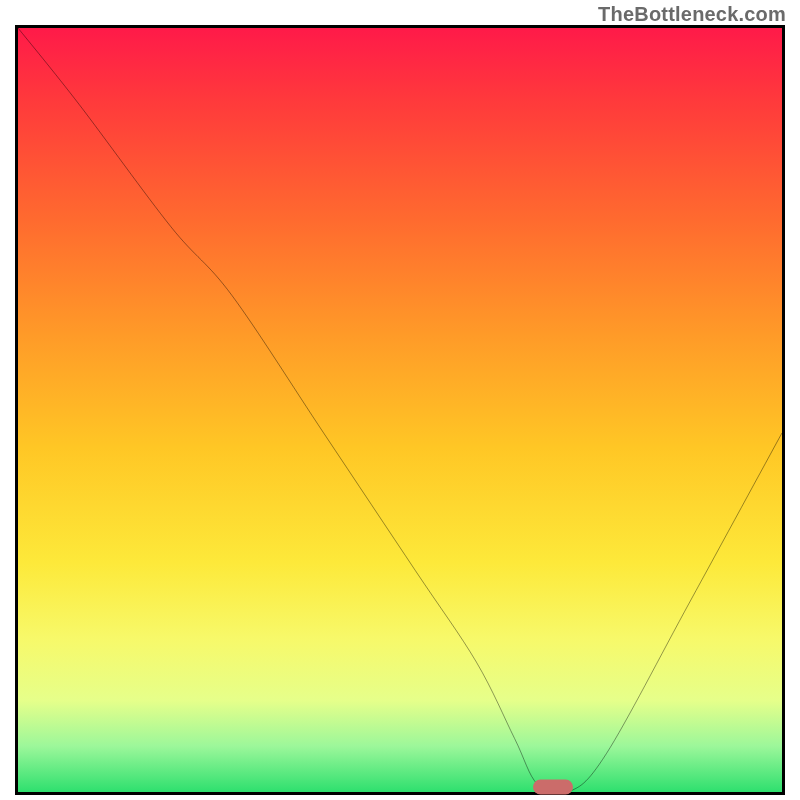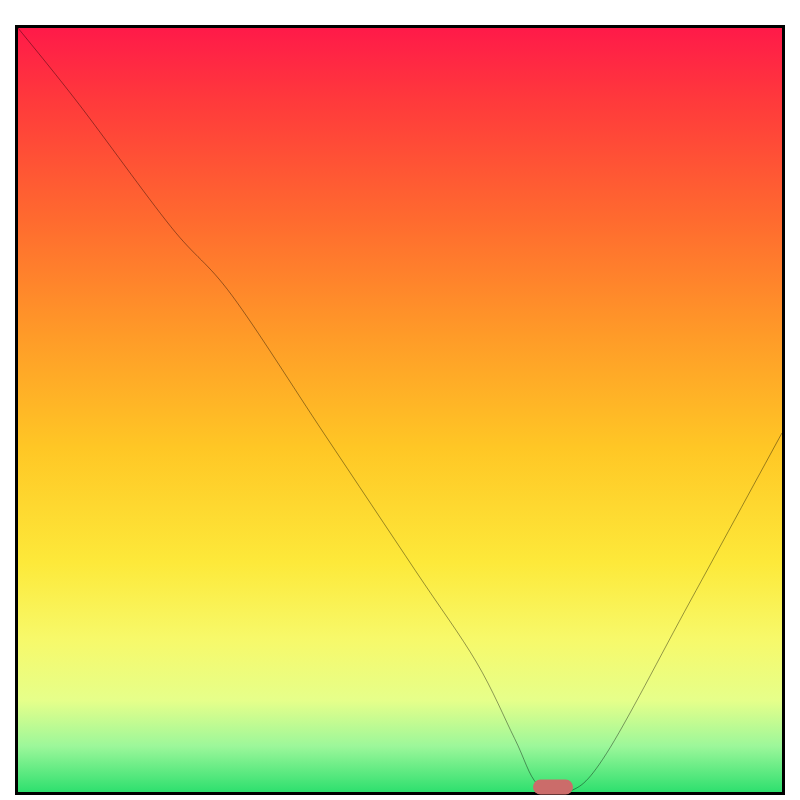--- a/index.html
+++ b/index.html
@@ -59,20 +59,21 @@
     font-weight: 600;
     letter-spacing: 0.2px;
     color: #6a6a6a;
   }
 </style>
 </head>
 <body>
 
 <div class="stage">
 
+  <div class="attribution">TheBottleneck.com</div>
 
   <div class="plot-frame">
 
     <svg class="curve-svg" viewBox="0 0 100 100" preserveAspectRatio="none">
       <path d="M 0 0 C 1.3333333333333333 1.6666666666666667, 4.666666666666666 5.666666666666667, 8 10 C 11.333333333333334 14.333333333333332, 16.666666666666664 21.833333333333332, 20 26 C 23.333333333333336 30.166666666666668, 24.66666666666667 30.5, 28.000000000000004 35 C 31.333333333333336 39.5, 36 47, 40 53 C 44 59, 48.666666666666664 66, 52 71 C 55.333333333333336 76, 57.833333333333336 79.33333333333333, 60 83 C 62.166666666666664 86.66666666666667, 63.666666666666664 90.33333333333333, 65 93 C 66.33333333333333 95.66666666666667, 66.83333333333333 97.83333333333333, 68 99 C 69.16666666666667 100.16666666666667, 70.5 100.66666666666667, 72 100 C 73.5 99.33333333333333, 74.33333333333333 99.16666666666667, 77 95 C 79.66666666666667 90.83333333333333, 84.16666666666667 82, 88 75 C 91.83333333333333 68, 98 56.666666666666664, 100 53" fill="none" stroke="#000" stroke-width="0.4" vector-effect="non-scaling-stroke"></path>
     </svg>
 
     <div class="marker" style="left: 534.8px; top: 758.652px;"></div>
 
   </div>

